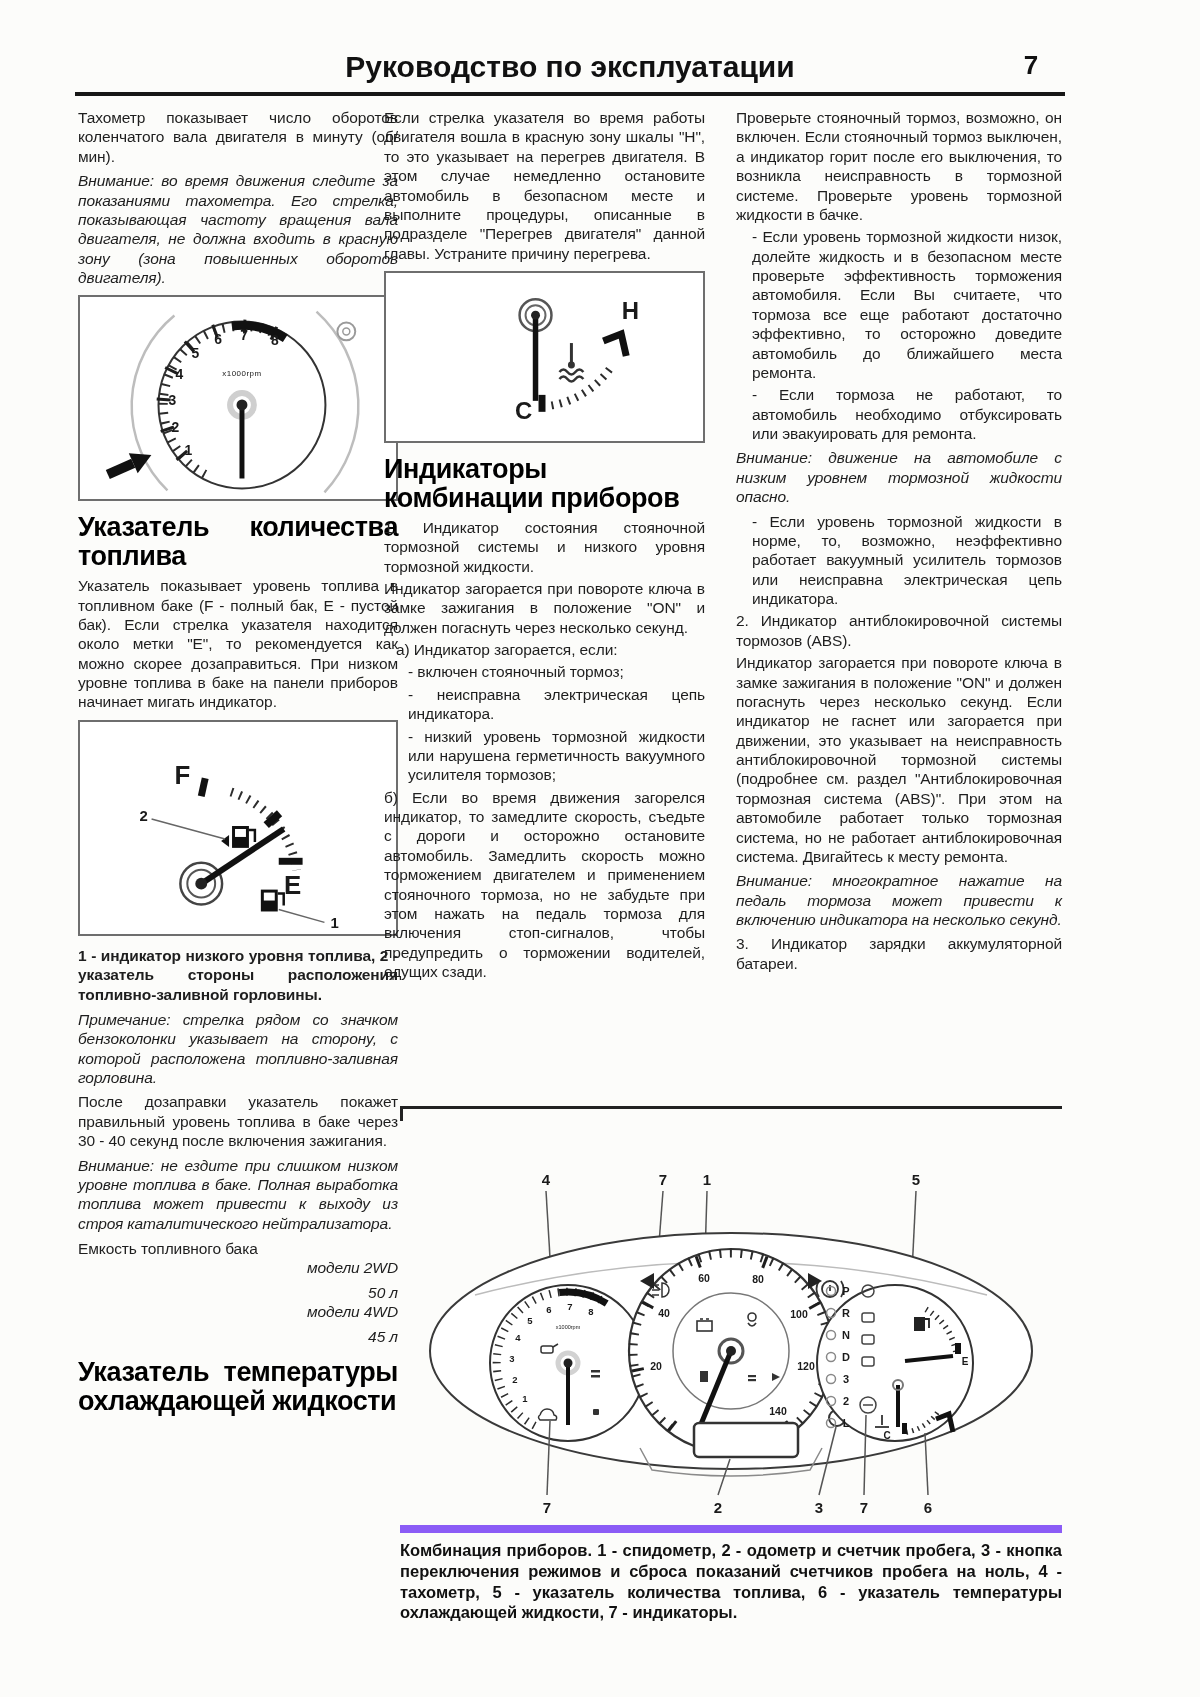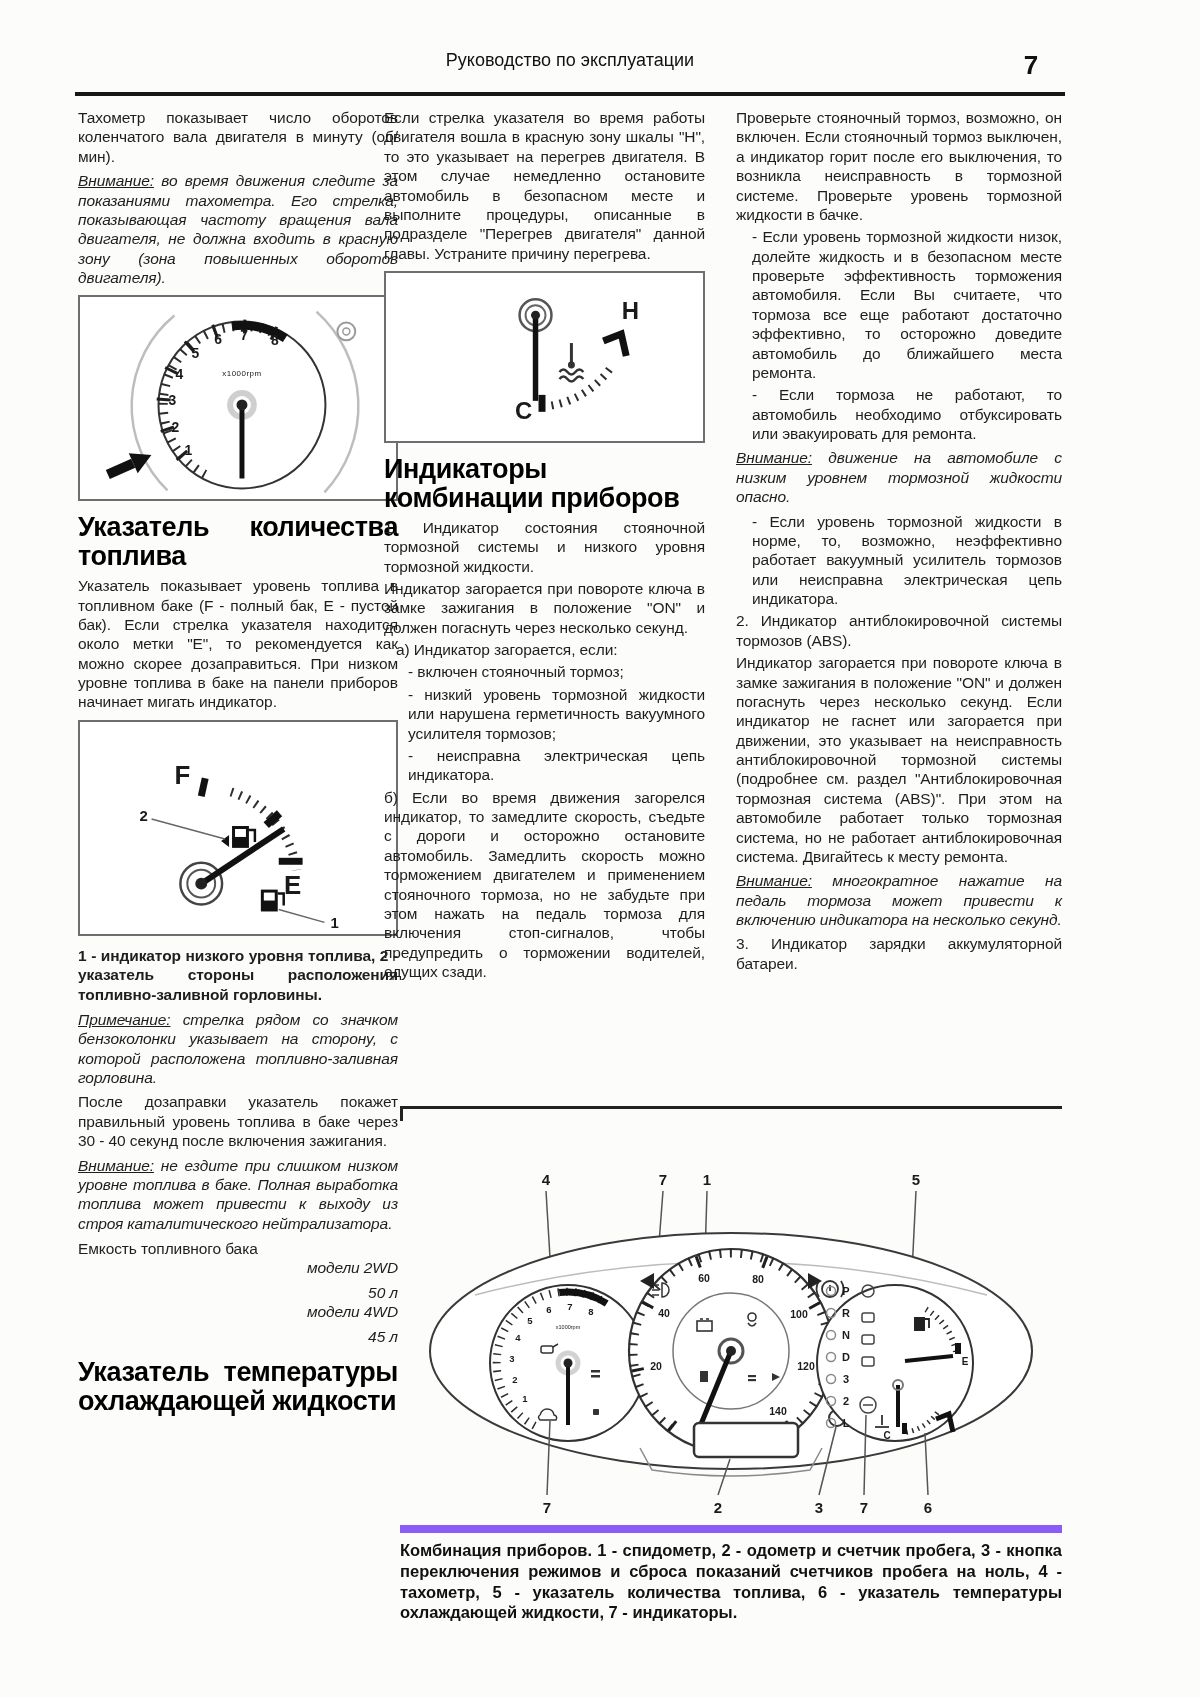--- a/index.html
+++ b/index.html
@@ -1,35 +1,35 @@
 <!DOCTYPE html>
 <html><head>
 <meta charset="utf-8">
 <style>
   html,body{margin:0;padding:0;}
   body{background:#e8e8e6;}
   .page{position:relative;width:1200px;height:1697px;background:#fcfcfa;
         font-family:"Liberation Sans",sans-serif;color:#1c1c1c;overflow:hidden;}
   
   .hdr-title{position:absolute;left:75px;top:50px;width:990px;text-align:center;
-             font-size:18px;font-weight:normal;color:#111;}
+             font-size:30px;font-weight:bold;color:#111;}
   .hdr-page{position:absolute;left:1000px;top:50px;width:62px;text-align:center;
             font-size:26px;font-weight:bold;color:#111;}
   .hdr-rule{position:absolute;left:75px;top:92px;width:990px;height:4px;background:#161616;}
   
   .col{position:absolute;top:108px;font-size:15.5px;line-height:1.25;
        text-align:justify;color:#1e1e1e;letter-spacing:-0.1px;}
   .col-l{left:78px;width:320px;}
   .col-m{left:384px;width:321px;}
   .col-r{left:736px;width:326px;}
   h2.sec{font-size:27px;line-height:1.07;margin:12px 0 5px;color:#000;letter-spacing:-0.4px;}
   h2.first{margin-top:2px;}
   p{margin:0 0 3px;}
   .warn{font-style:italic;margin:5px 0 5px;}
-  .warn .lbl{text-decoration:underline;}
+  .warn .lbl{}
   .ind1{padding-left:12px;}
   .ind2{padding-left:24px;}
   .ind2r{padding-left:16px;}
   .figcap{font-weight:bold;margin:6px 0 6px;}
   .figbox{border:2px solid #6e6e6e;background:#fff;margin:8px 0 10px;}
   .capttl{margin-top:6px;}
   .cap-row{display:flex;font-style:italic;padding-left:18px;align-items:flex-end;flex-direction:column;}
   .cap-row .leader{flex:1;border-bottom:2px dotted #444;margin:0 2px 3px;}
   .cap-row .val{white-space:nowrap;}
   
@@ -177,22 +177,22 @@
           <path d="M 174,106 q 4,-5 8,0 t 8,0 t 8,0" stroke-width="2.5"></path>
         </g>
       </svg>
     </div>
 
     <h2 class="sec">Индикаторы комбинации приборов</h2>
     <p>1. Индикатор состояния стояночной тормозной системы и низкого уровня тормозной жидкости.</p>
     <p>Индикатор загорается при повороте ключа в замке зажигания в положение "ON" и должен погаснуть через несколько секунд.</p>
     <p class="ind1">а) Индикатор загорается, если:</p>
     <p class="ind2">- включен стояночный тормоз;</p>
+    <p class="ind2">- неисправна электрическая цепь индикатора.</p>
     <p class="ind2">- низкий уровень тормозной жидкости или нарушена герметичность вакуумного усилителя тормозов;</p>
-    <p class="ind2">- неисправна электрическая цепь индикатора.</p>
     <p>б) Если во время движения загорелся индикатор, то замедлите скорость, съедьте с дороги и осторожно остановите автомобиль. Замедлить скорость можно торможением двигателем и применением стояночного тормоза, но не забудьте при этом нажать на педаль тормоза для включения стоп-сигналов, чтобы предупредить о торможении водителей, едущих сзади.</p>
   </div>
 
   <div class="col col-r">
     <p>Проверьте стояночный тормоз, возможно, он включен. Если стояночный тормоз выключен, а индикатор горит после его выключения, то возникла неисправность в тормозной системе. Проверьте уровень тормозной жидкости в бачке.</p>
     <p class="ind2r">- Если уровень тормозной жидкости низок, долейте жидкость и в безопасном месте проверьте эффективность торможения автомобиля. Если Вы считаете, что тормоза все еще работают достаточно эффективно, то осторожно доведите автомобиль до ближайшего места ремонта.</p>
     <p class="ind2r">- Если тормоза не работают, то автомобиль необходимо отбуксировать или эвакуировать для ремонта.</p>
     <p class="warn"><span class="lbl">Внимание:</span> <span>движение на автомобиле с низким уровнем тормозной жидкости опасно.</span></p>
     <p class="ind2r">- Если уровень тормозной жидкости в норме, то, возможно, неэффективно работает вакуумный усилитель тормозов или неисправна электрическая цепь индикатора.</p>
     <p>2. Индикатор антиблокировочной системы тормозов (ABS).</p>

